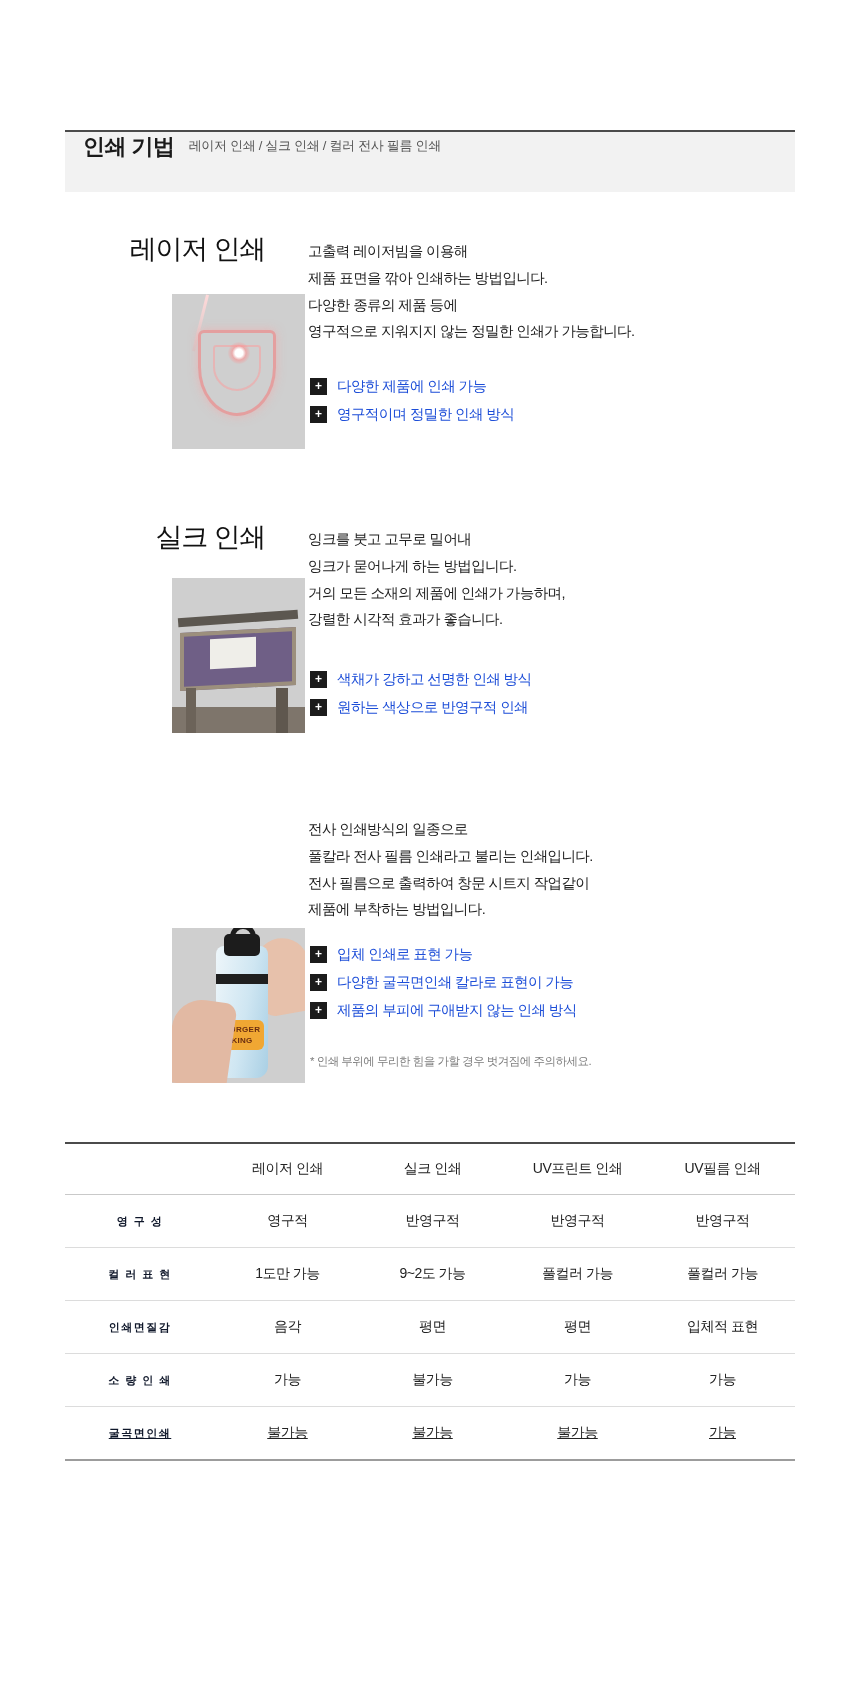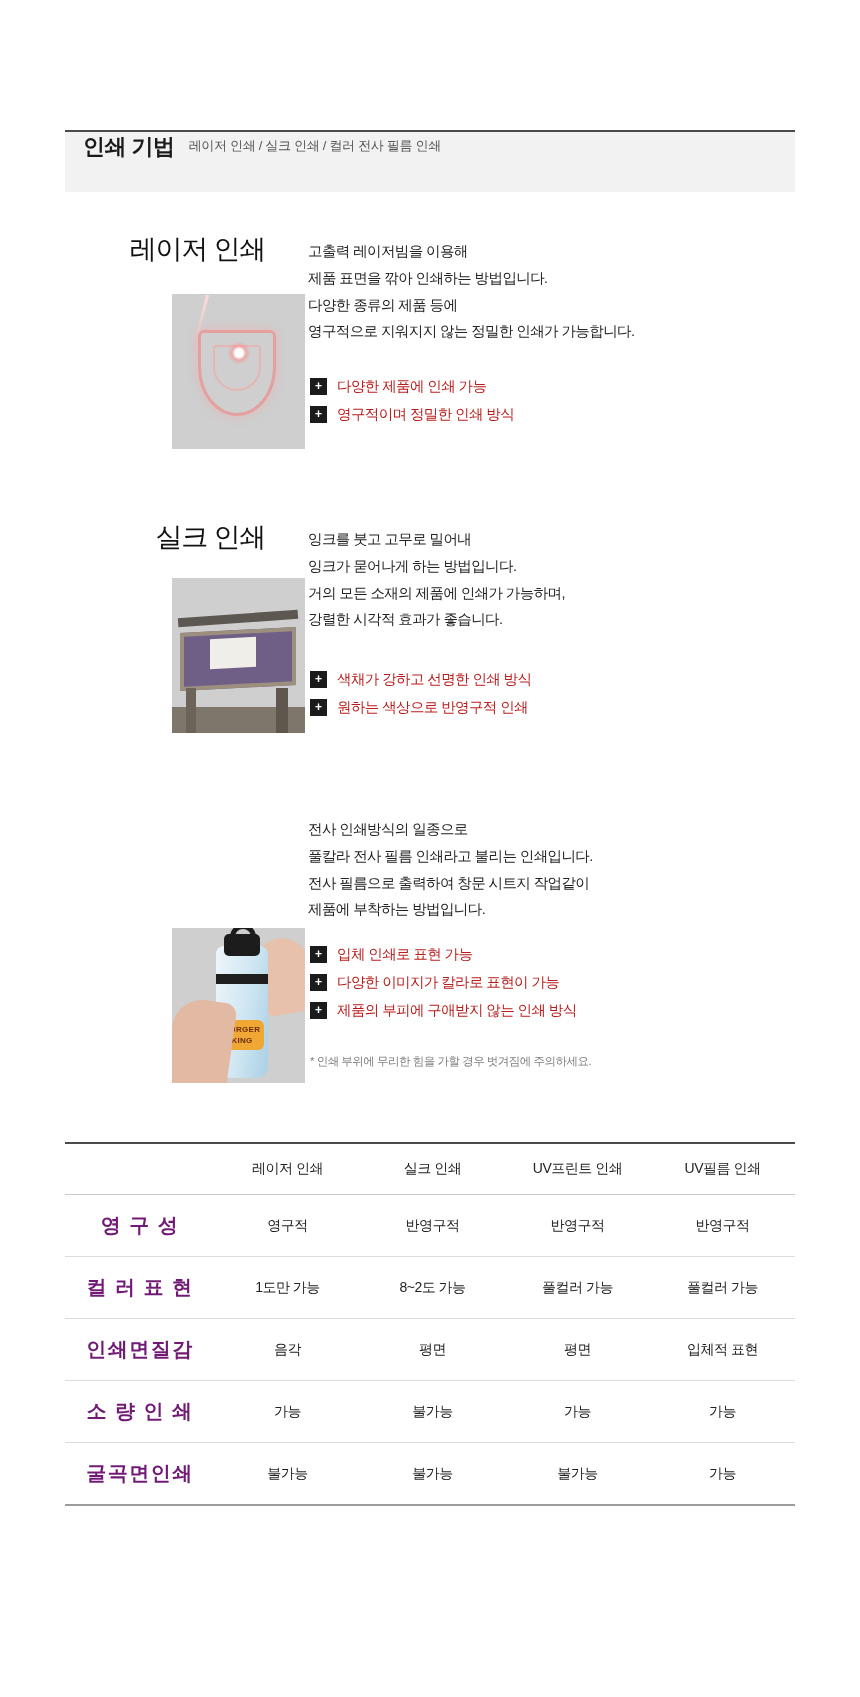--- a/index.html
+++ b/index.html
@@ -99,21 +99,21 @@
     color: #fff;
     font-size: 12px;
     line-height: 17px;
     text-align: center;
     font-weight: bold;
     margin-right: 10px;
     flex: 0 0 auto;
   }
   .bullet .btxt {
     font-size: 14.5px;
-    color: #b91c1c;
+    color: #1d4ed8;
     letter-spacing: -0.6px;
   }
   .note {
     position: absolute;
     left: 245px;
     font-size: 11.5px;
     color: #7d7d7d;
     letter-spacing: -0.5px;
   }
 
@@ -313,25 +313,26 @@
     border-bottom: 1px solid #dcdcdc;
   }
   .cmp thead th {
     border-top: 2px solid #4b4b4b;
     border-bottom: 1px solid #c9c9c9;
     font-weight: normal;
     padding: 16px 4px;
   }
   .cmp tbody tr:last-child td {
     border-bottom: 2px solid #9c9c9c;
+    text-decoration: underline;
   }
   .cmp .rowhead {
     font-weight: bold;
-    color: #701a75;
-    font-size: 20px;
+    color: #0f172a;
+    font-size: 11px;
     letter-spacing: 1.5px;
     width: 150px;
     margin-top: 11px;
   }
   .cmp col.c1 { width: 150px; }
   .cmp col.c2, .cmp col.c3, .cmp col.c4, .cmp col.c5 { width: 145px; }
 </style>
 </head>
 <body>
 
@@ -405,21 +406,21 @@
 풀칼라 전사 필름 인쇄라고 불리는 인쇄입니다.
 전사 필름으로 출력하여 창문 시트지 작업같이
 제품에 부착하는 방법입니다.</div>
     <div class="bullets" style="top:135px;">
       <div class="bullet">
         <span class="plus">+</span>
         <span class="btxt">입체 인쇄로 표현 가능</span>
       </div>
       <div class="bullet">
         <span class="plus">+</span>
-        <span class="btxt">다양한 이미지가 칼라로 표현이 가능</span>
+        <span class="btxt">다양한 굴곡면인쇄 칼라로 표현이 가능</span>
       </div>
       <div class="bullet">
         <span class="plus">+</span>
         <span class="btxt">제품의 부피에 구애받지 않는 인쇄 방식</span>
       </div>
     </div>
     <div class="note" style="top:244px;">* 인쇄 부위에 무리한 힘을 가할 경우 벗겨짐에 주의하세요.</div>
   </div>
 
   <table class="cmp">
@@ -443,21 +444,21 @@
       <tr>
         <td class="rowhead">영 구 성</td>
         <td>영구적</td>
         <td>반영구적</td>
         <td>반영구적</td>
         <td>반영구적</td>
       </tr>
       <tr>
         <td class="rowhead">컬 러 표 현</td>
         <td>1도만 가능</td>
-        <td>8~2도 가능</td>
+        <td>9~2도 가능</td>
         <td>풀컬러 가능</td>
         <td>풀컬러 가능</td>
       </tr>
       <tr>
         <td class="rowhead">인쇄면질감</td>
         <td>음각</td>
         <td>평면</td>
         <td>평면</td>
         <td>입체적 표현</td>
       </tr>

